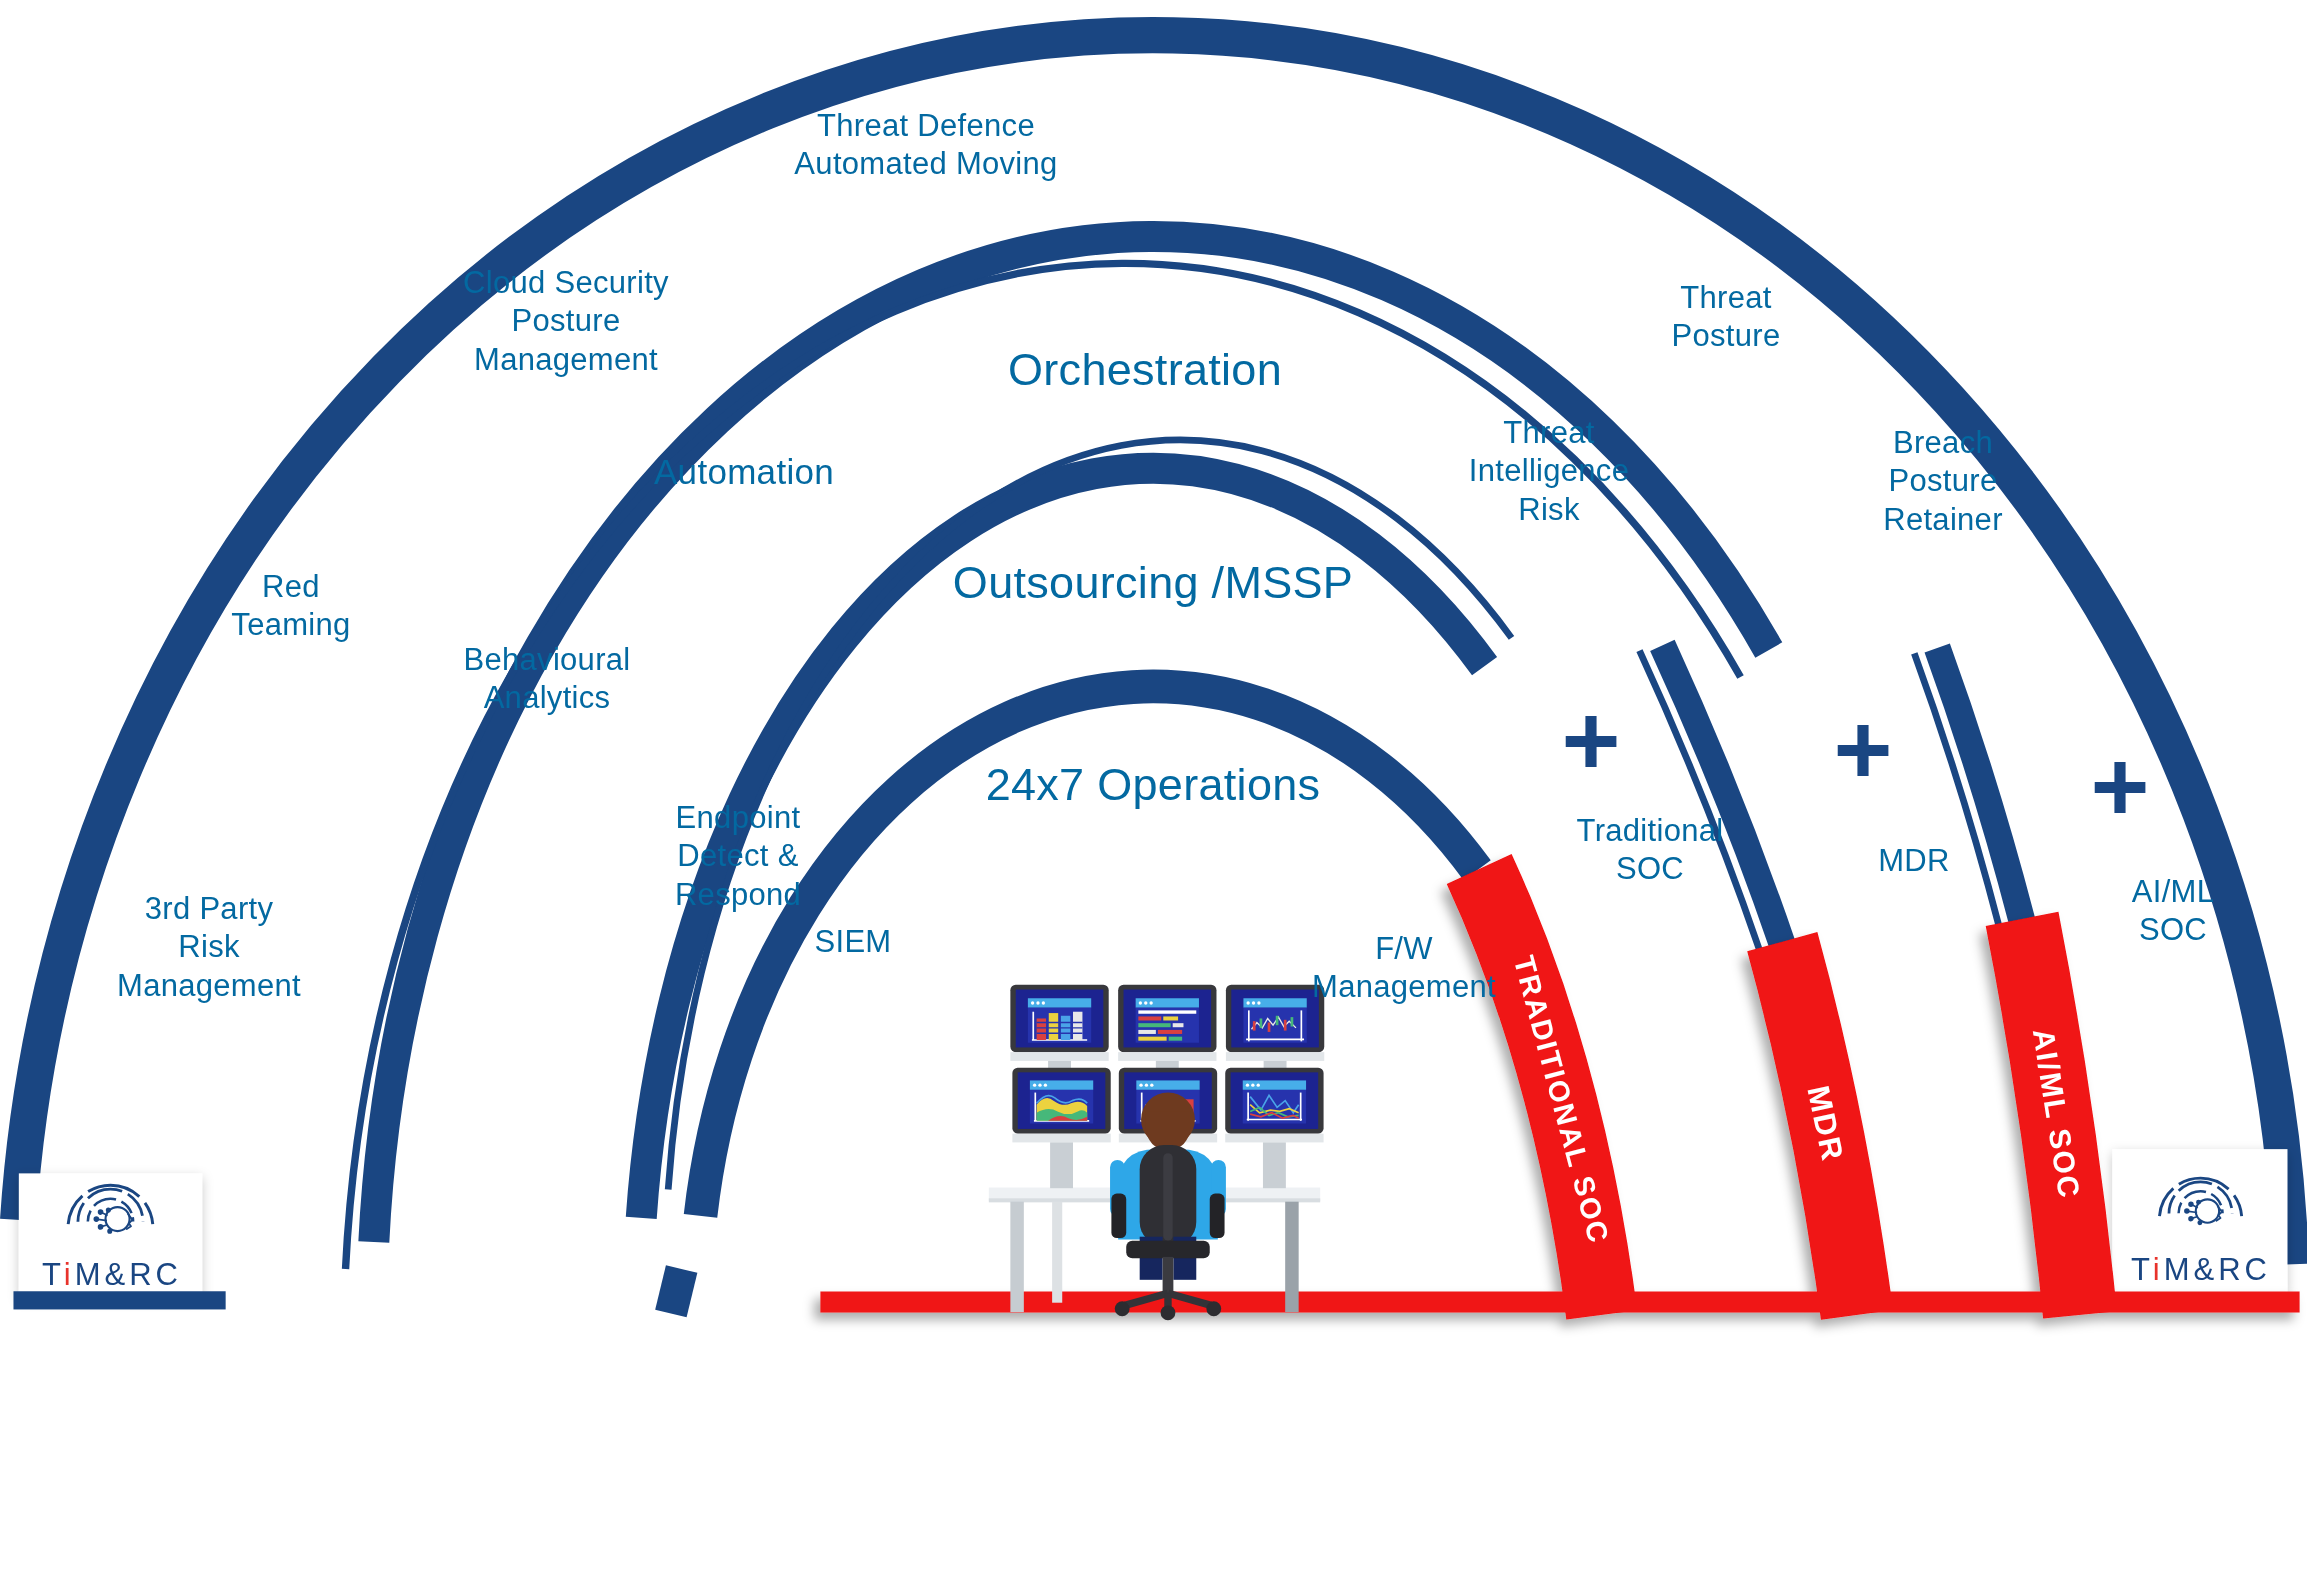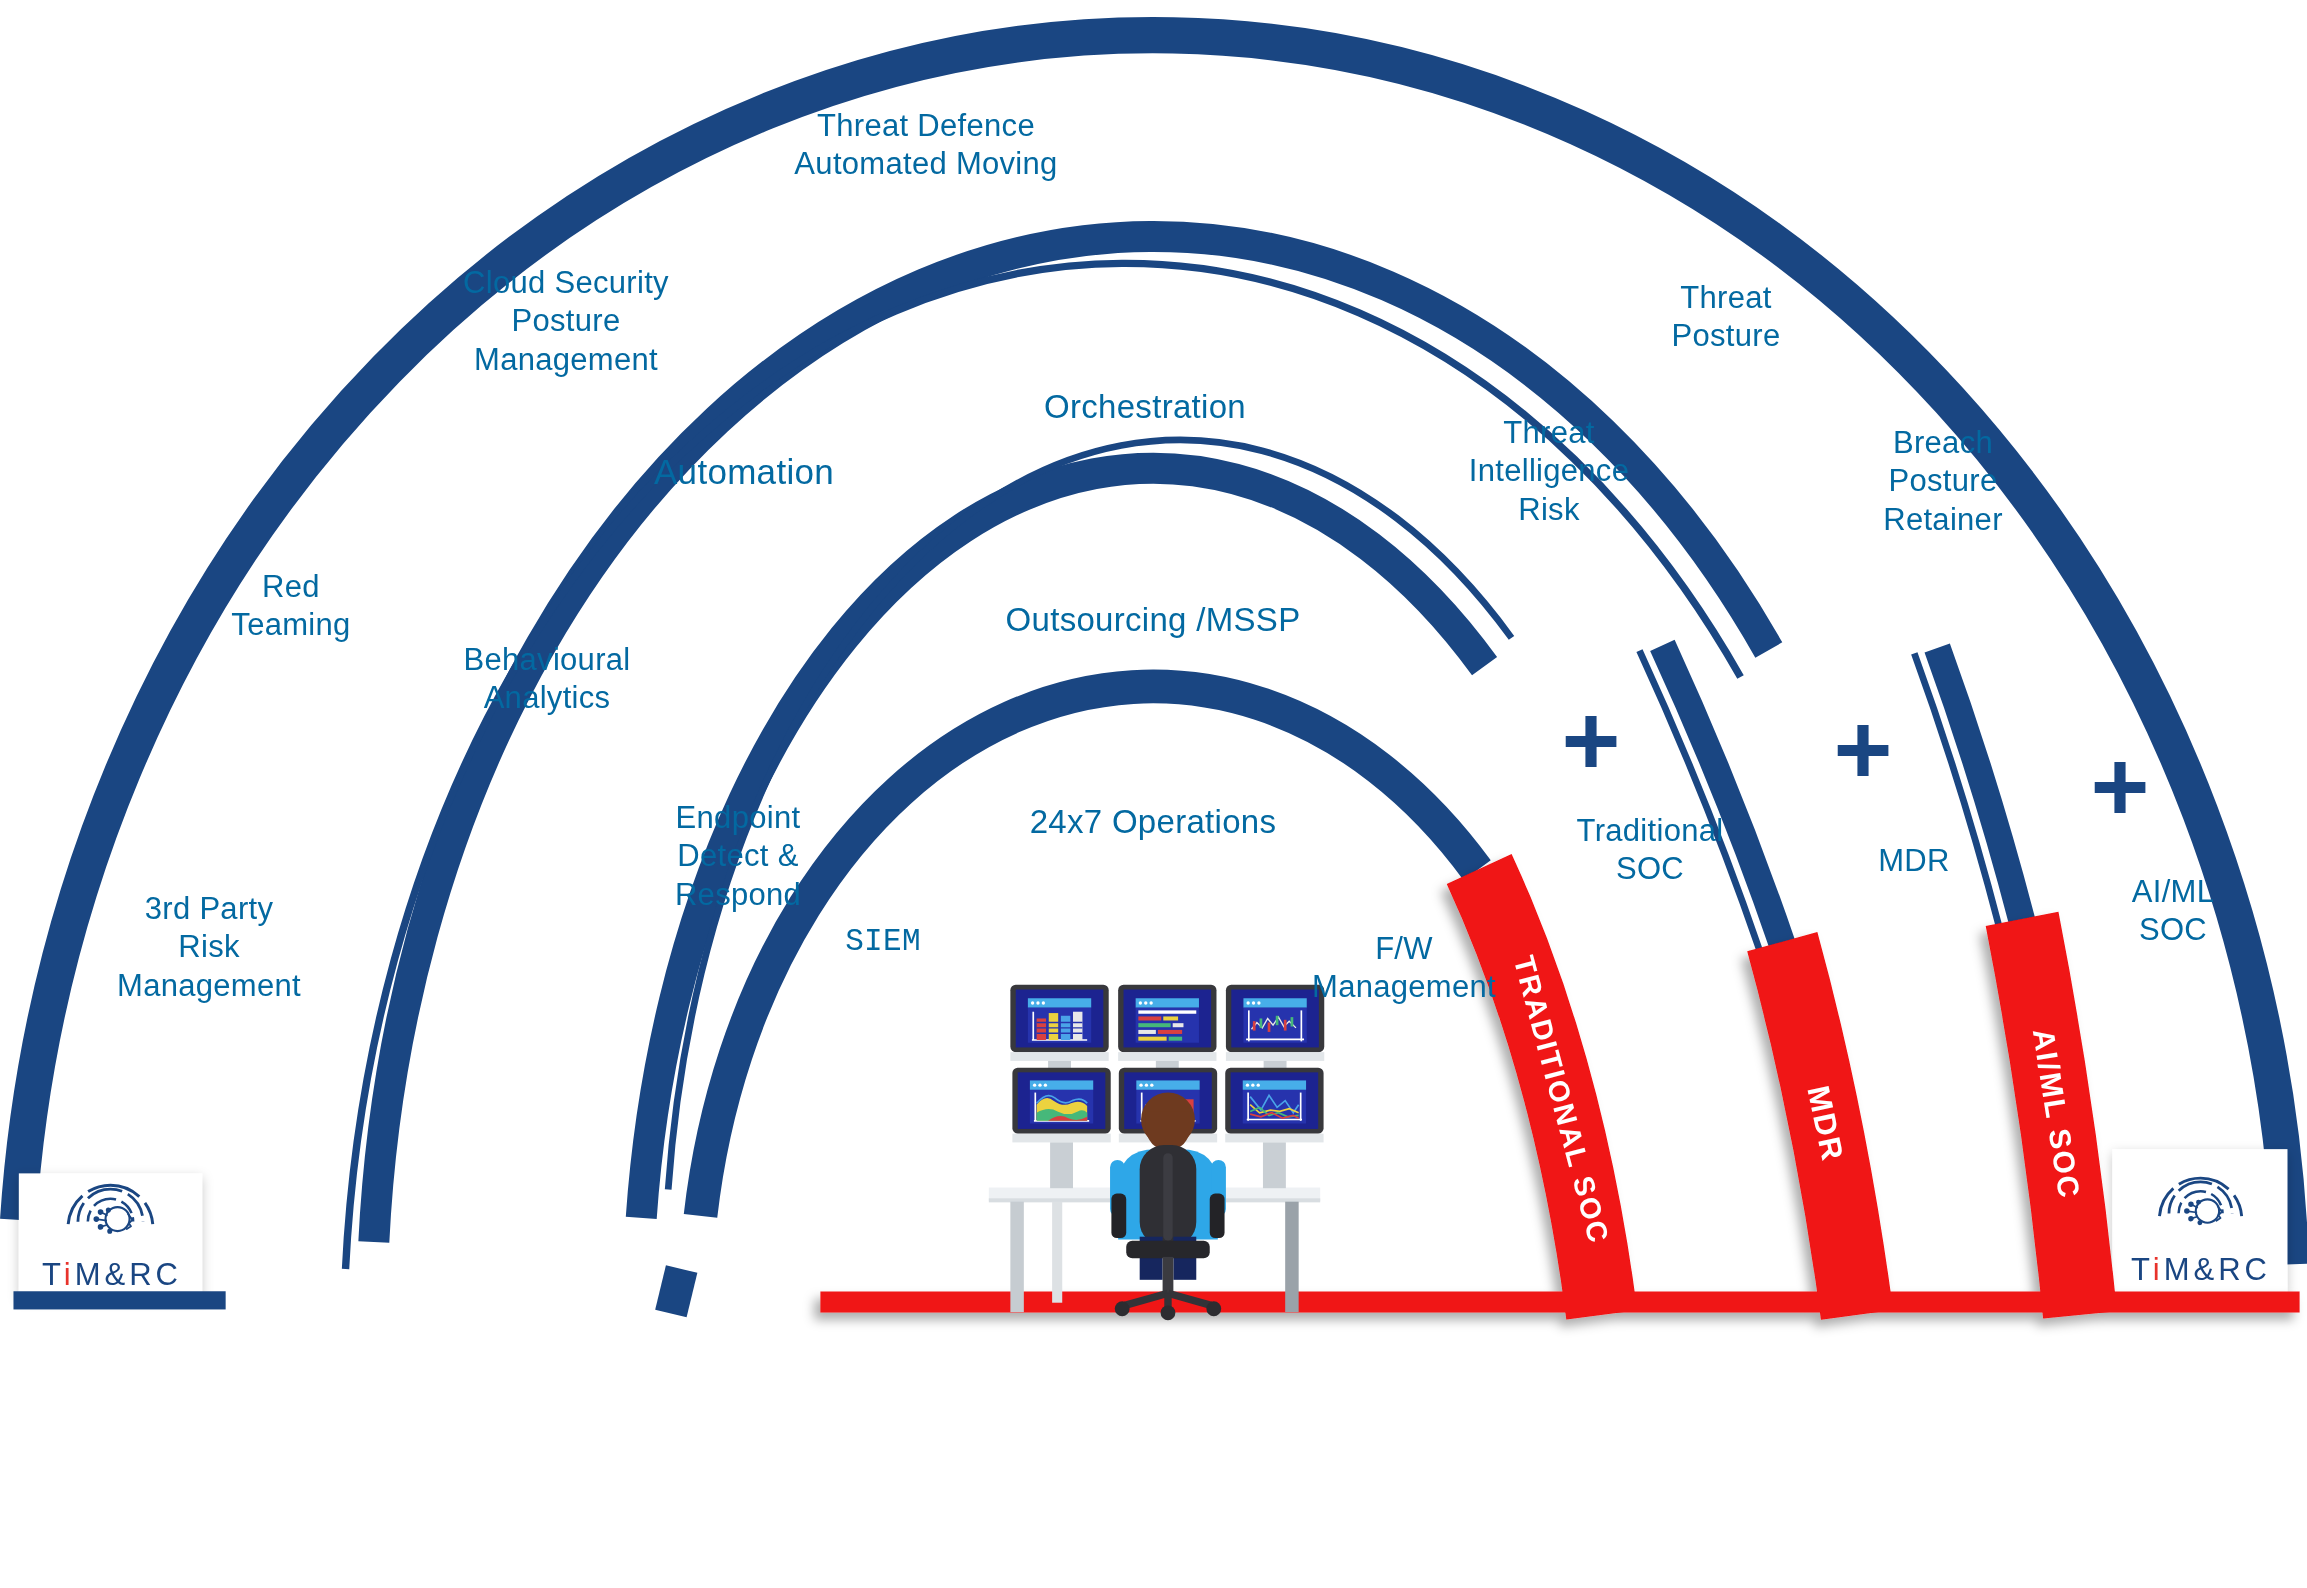--- a/index.html
+++ b/index.html
@@ -2,21 +2,21 @@
 <html style="font-size:10.8px"><head>
 <meta charset="utf-8">
 <style>
   html,body{margin:0;padding:0;background:#ffffff;}
   body{width:2307px;height:1589px;position:relative;font-family:"Liberation Sans",sans-serif;overflow:hidden;}
   #canvas{position:absolute;left:0;top:0;width:2307px;height:1589px;}
   #rings-svg{position:absolute;left:0;top:0;}
   .lbl{position:absolute;transform:translate(-50%,-50%);color:#0369a1;text-align:center;
        font-size:31px;line-height:1.24;font-weight:500;white-space:nowrap;letter-spacing:0.3px;}
   .lbl.big{font-size:35px;}
-  .lbl.mid{font-size:33px;margin-top:37px;}
+  .lbl.mid{font-size:45px;}
   .plus{position:absolute;transform:translate(-50%,-50%);color:#1a4682;font-size:101px;font-weight:700;line-height:1;}
   .bandtxt{position:absolute;color:#ffffff;font-weight:700;white-space:nowrap;letter-spacing:2px;
            font-size:30px;transform-origin:center center;}
   .wordmark{position:absolute;transform:translate(-50%,-50%);font-size:31px;letter-spacing:4px;
             color:#1a4682;font-weight:500;white-space:nowrap;}
   .wordmark .i-accent{color:#e8322b;}
 </style>
 </head>
 <body>
 
@@ -302,21 +302,21 @@
   <div>Management</div>
 </div>
 <div class="lbl mid" style="left:1153px;top:583px;">
   <div>Outsourcing /MSSP</div>
 </div>
 <div class="lbl" style="left:738px;top:857px;">
   <div>Endpoint</div>
   <div>Detect &amp;</div>
   <div>Respond</div>
 </div>
-<div class="lbl" style="left:883px;top:942px;font-family:Liberation Mono, monospace;">
+<div class="lbl" style="left:853px;top:942px;">
   <div>SIEM</div>
 </div>
 <div class="lbl mid" style="left:1153px;top:785px;">
   <div>24x7 Operations</div>
 </div>
 <div class="lbl" style="left:1404px;top:930px;margin-top:38px;">
   <div>F/W</div>
   <div>Management</div>
 </div>
 

